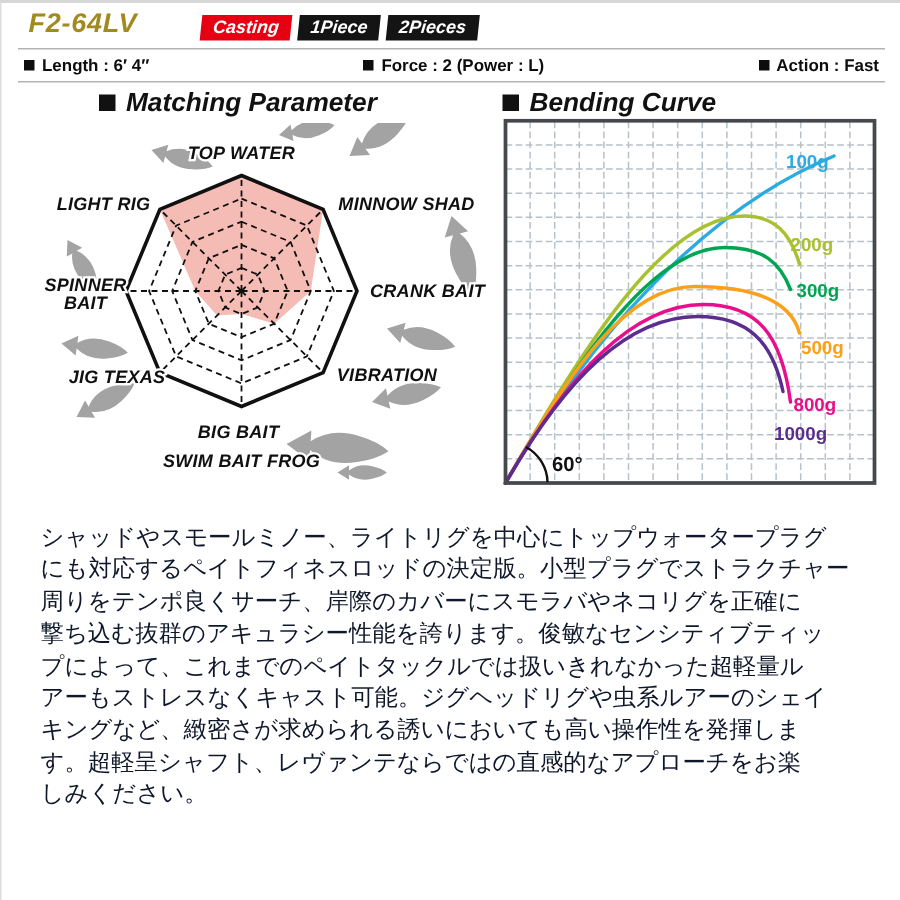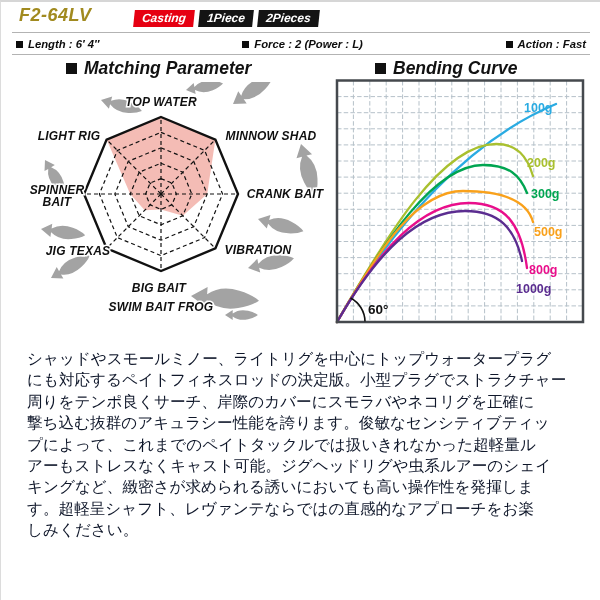--- a/index.html
+++ b/index.html
@@ -19,26 +19,26 @@
     font-size:12px;font-weight:700;font-style:italic;transform:skewX(-6deg);
     white-space:nowrap;
   }
   .rule{position:absolute;left:11px;width:578px;height:0;border-top:1.6px solid #b3b3b3;}
   .rule-top{top:30px;}
   .rule-bottom{top:52px;}
   .spec-bar{
     position:absolute;left:15px;top:34px;width:570px;height:16px;
     display:flex;justify-content:space-between;align-items:center;
   }
-  .spec-item{font-size:11.3px;font-weight:700;font-style:italic;color:#0d0d0d;white-space:nowrap;text-align:center;}
+  .spec-item{font-size:11.3px;font-weight:700;color:#0d0d0d;white-space:nowrap;text-align:center;}
   .spec-bullet{display:inline-block;width:7px;height:7px;background:#0d0d0d;margin-right:5px;}
   .section-head{position:absolute;top:56px;margin:0;font-size:17.5px;font-weight:800;font-style:italic;color:#111;}
   .section-head .sq{display:inline-block;width:11px;height:11px;background:#111;margin-right:7px;}
   .head-matching{left:45px;padding-left:20px;}
-  .head-bending{left:334px;margin-left:40px;}
+  .head-bending{left:334px;}
   .radar-svg{position:absolute;left:0;top:80px;}
   .bend-svg{position:absolute;left:334px;top:77px;}
   .description{
     position:absolute;left:14px;top:334px;width:576px;margin:12px;
     font-size:15.6px;line-height:21.4px;color:#0f172a;
   }
 </style>
 </head>
 <body>
 

